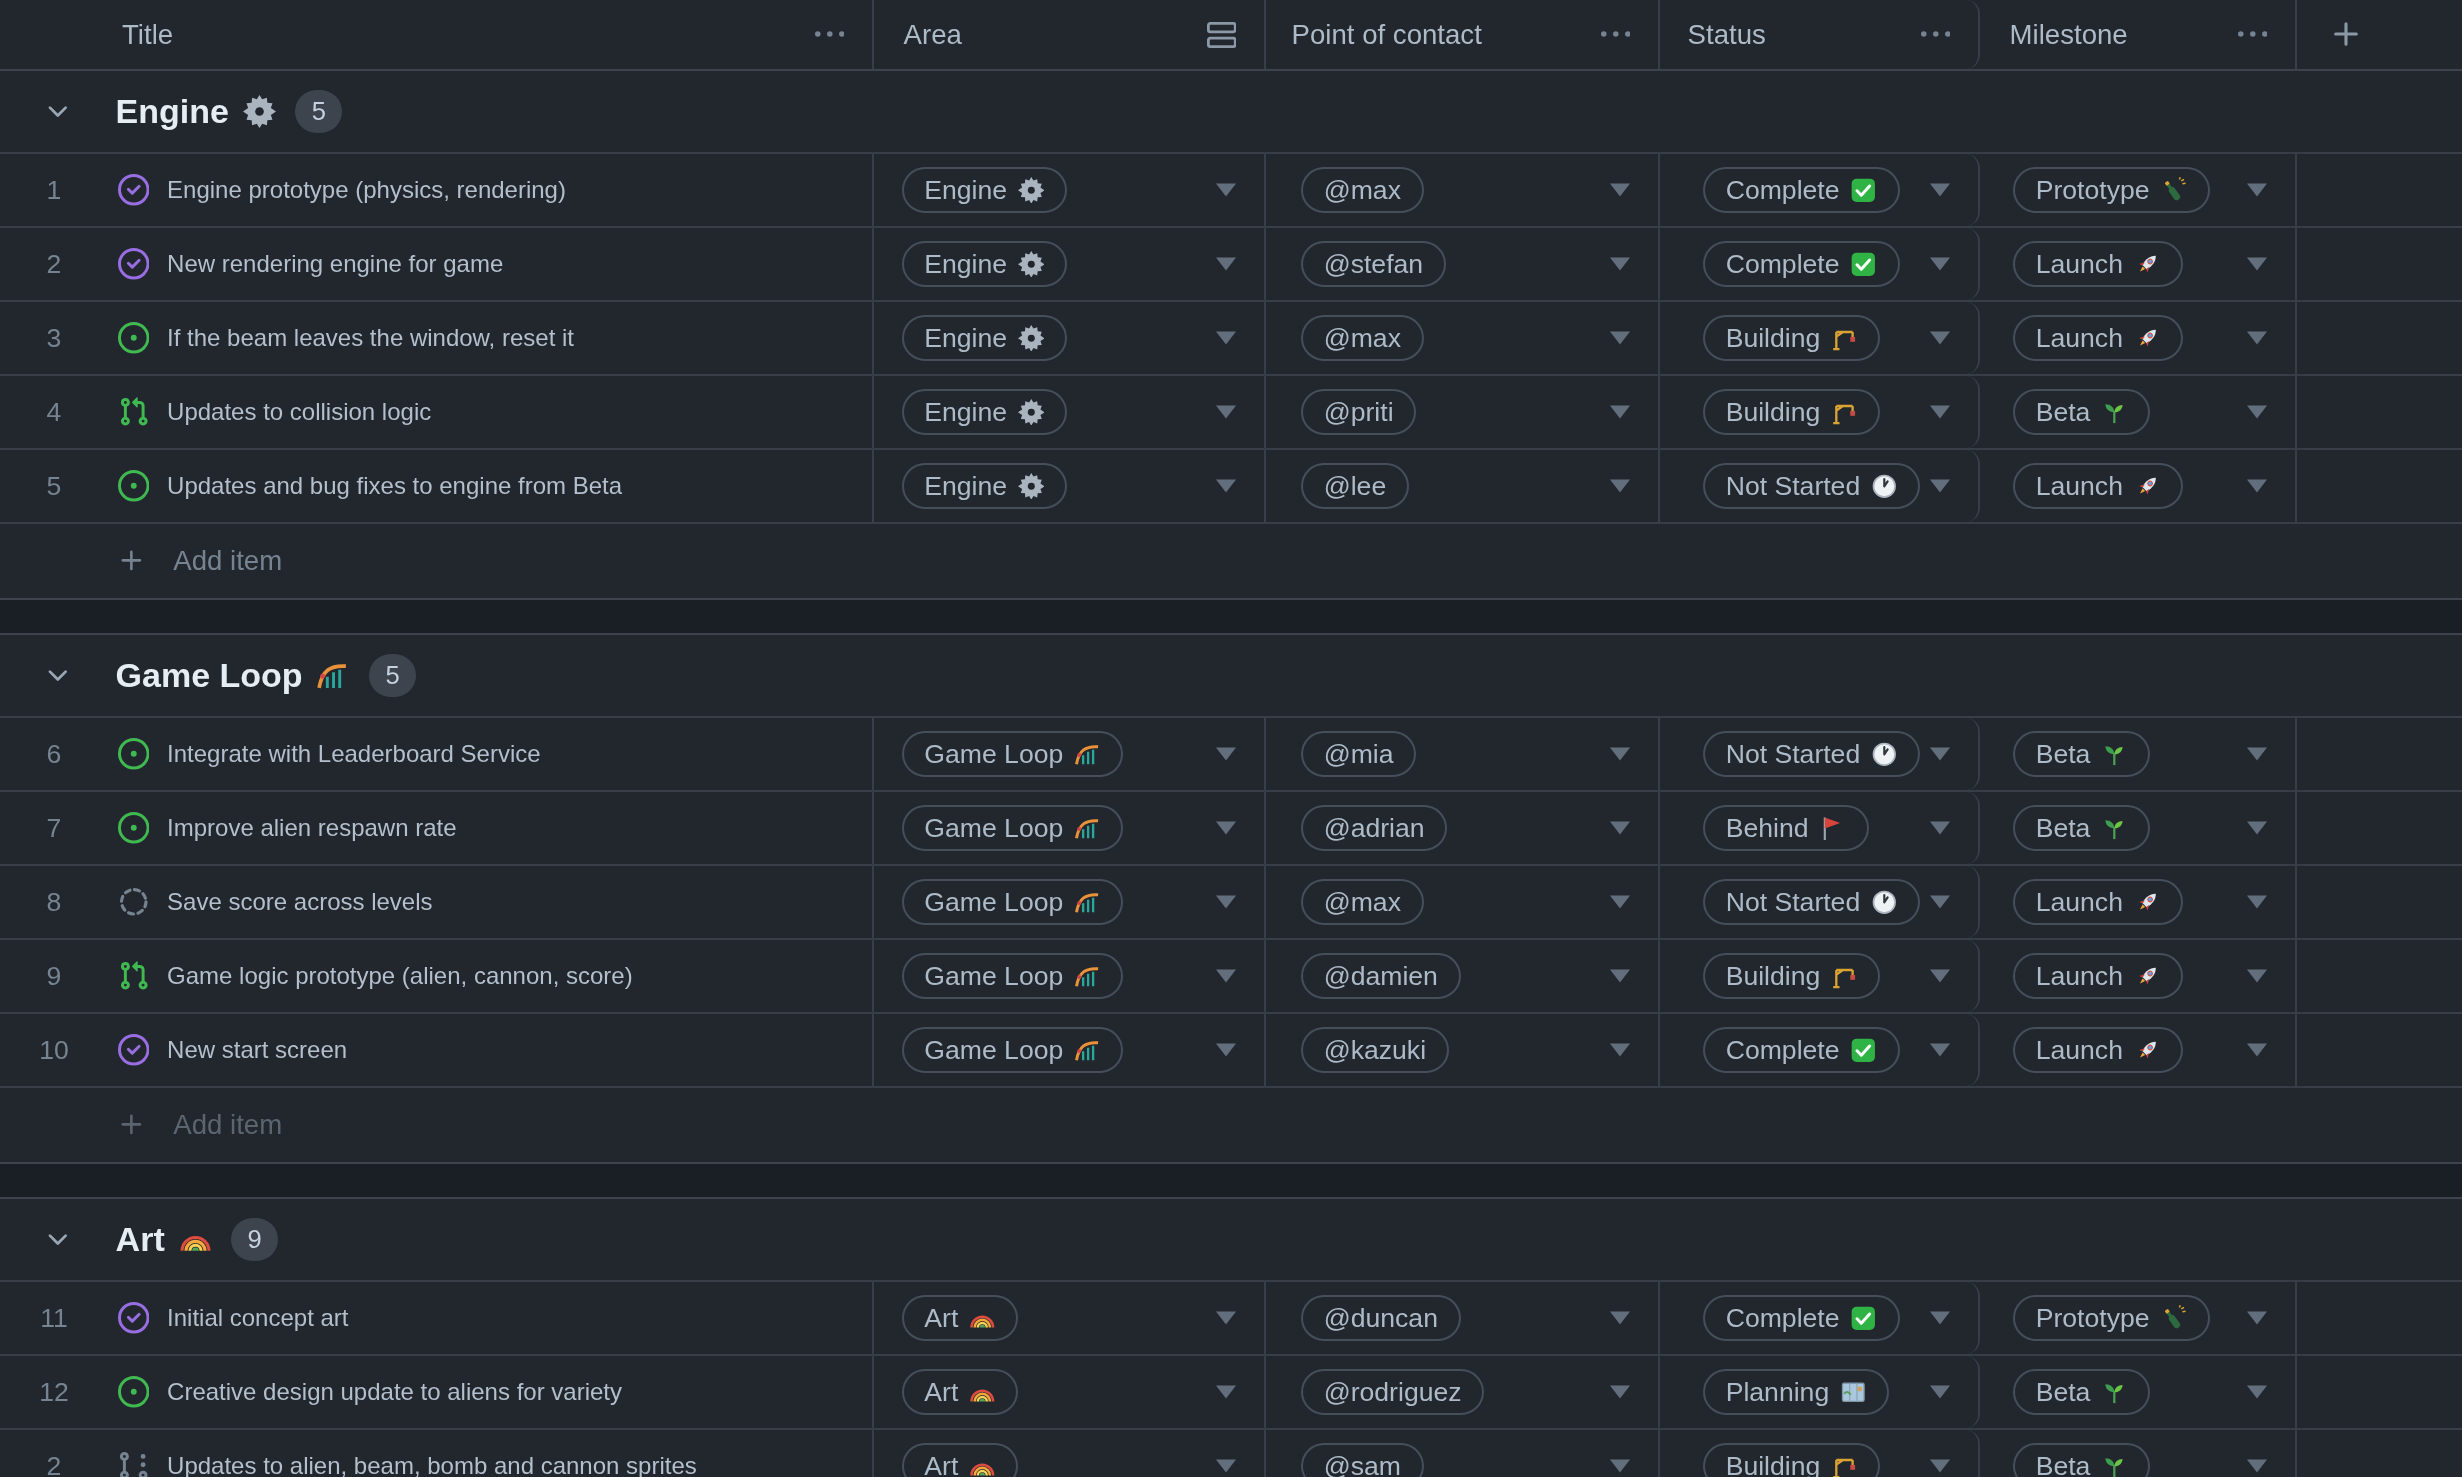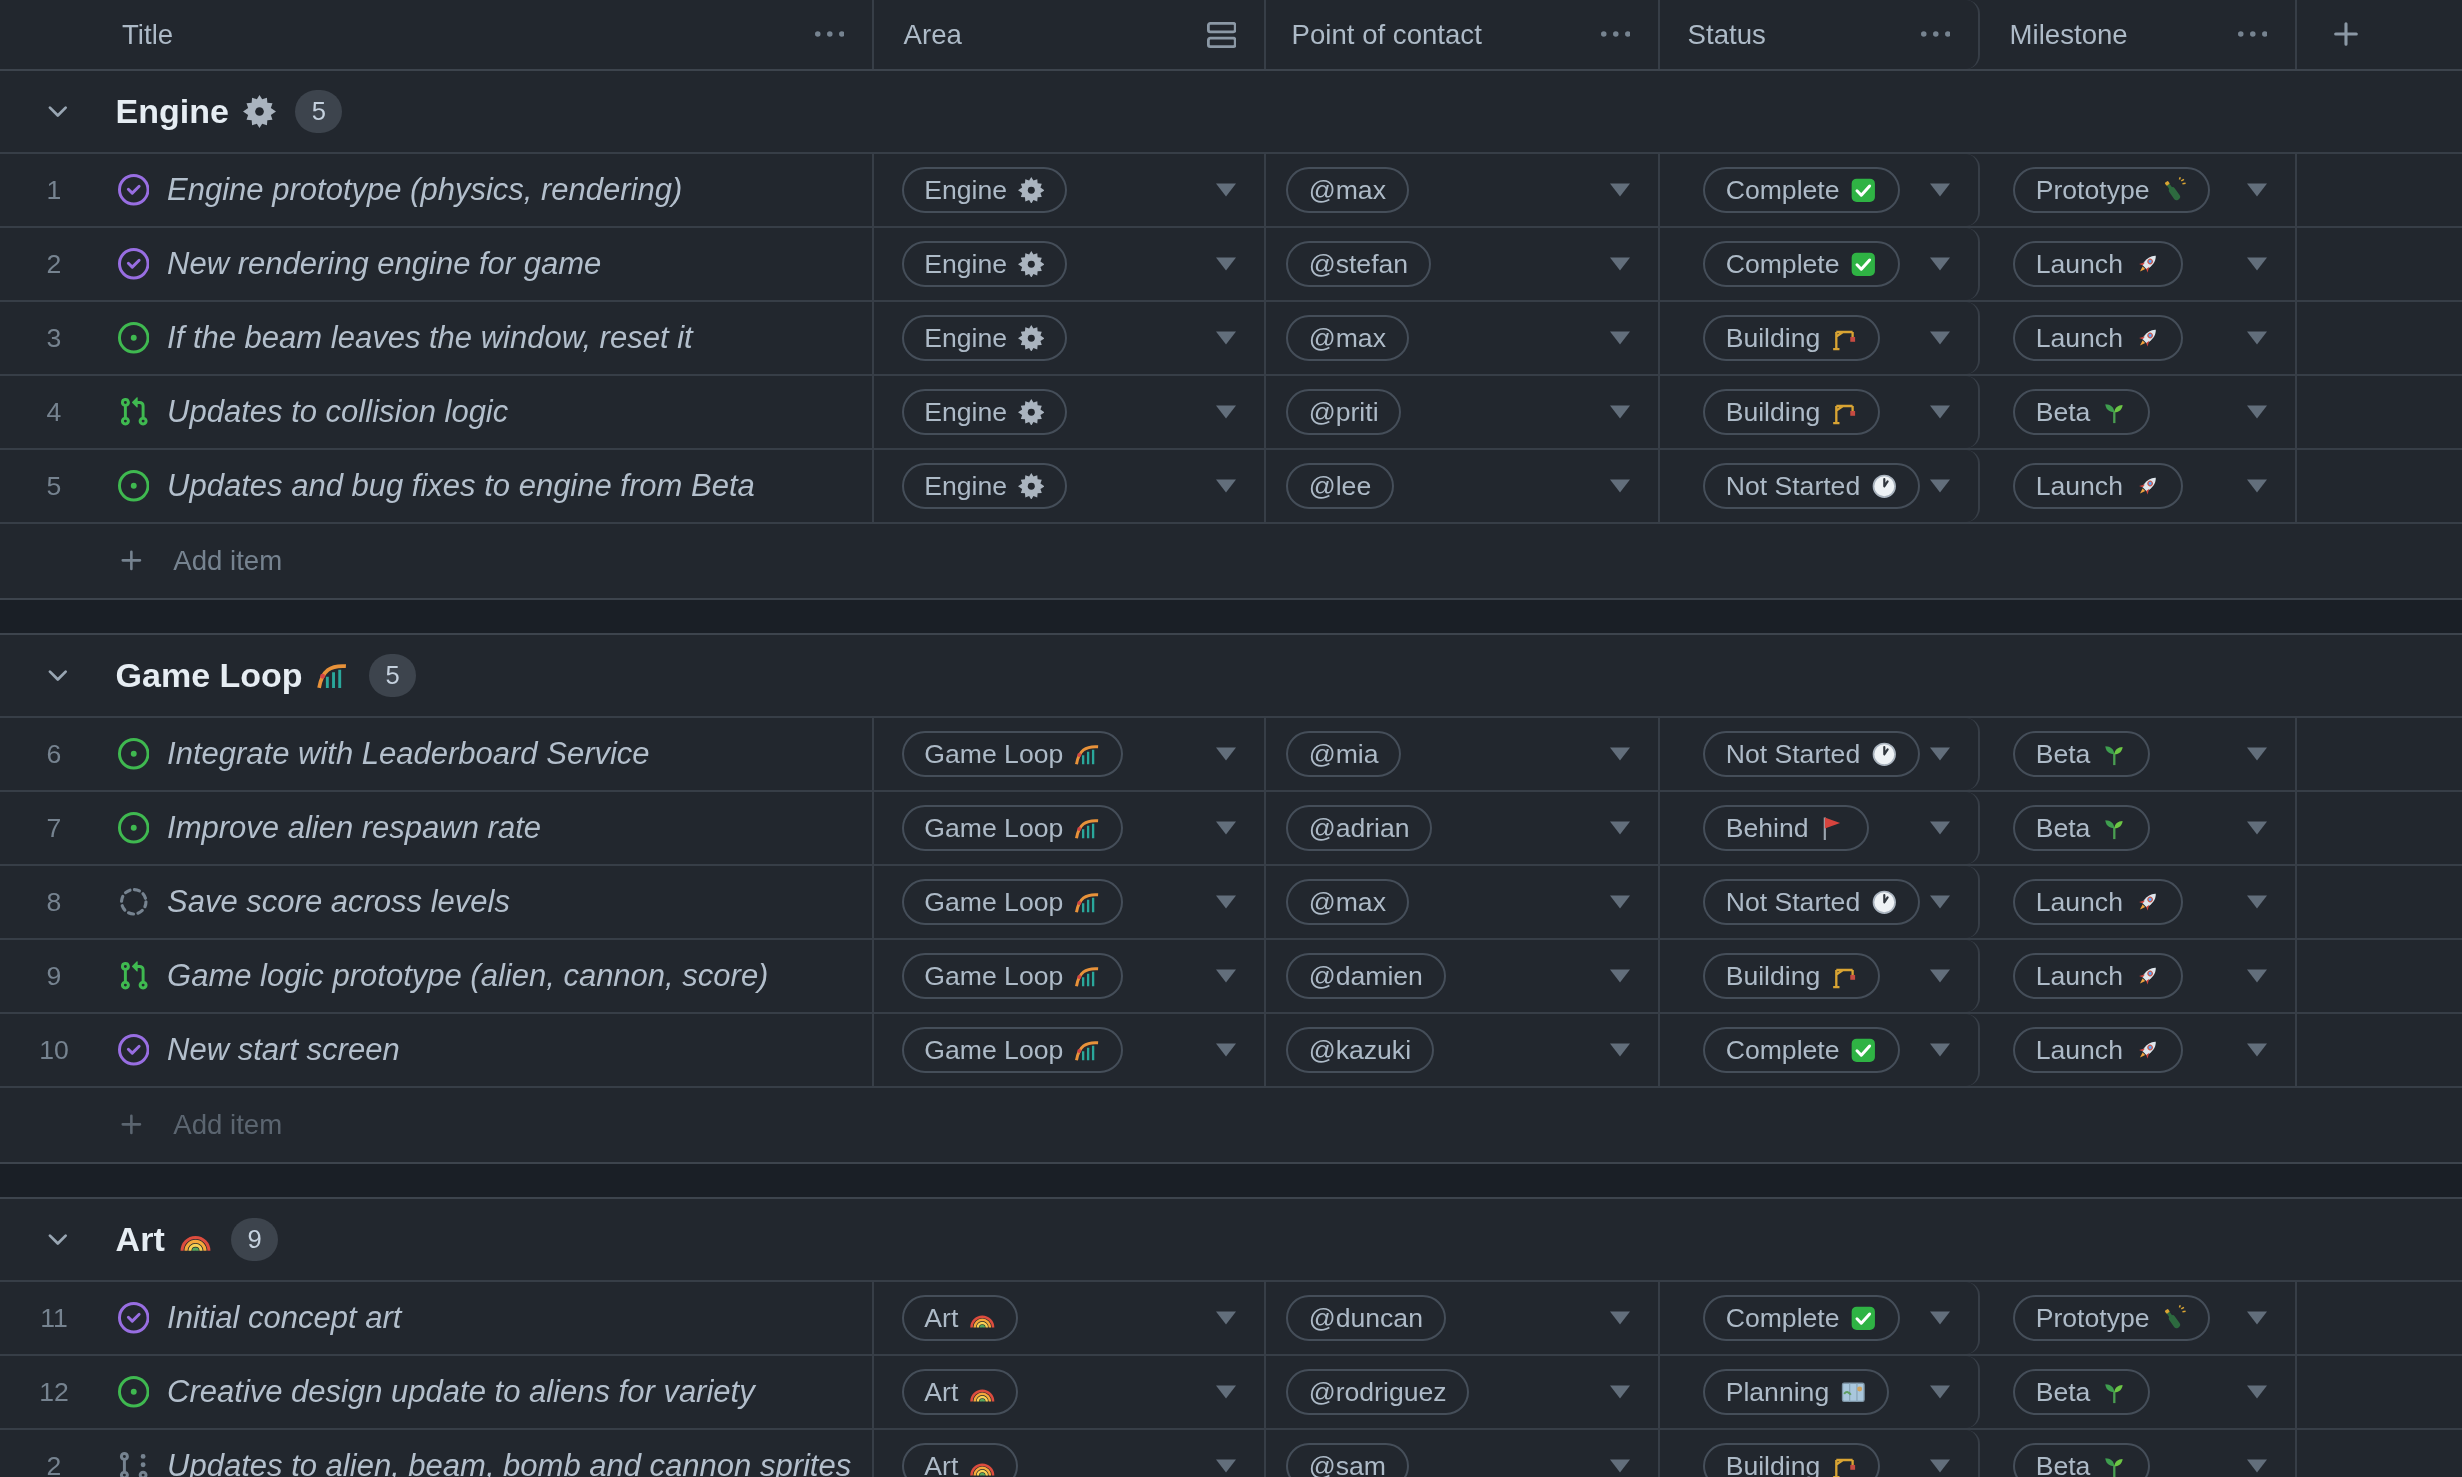--- a/index.html
+++ b/index.html
@@ -82,23 +82,23 @@
   .row{
     display:flex;height:74px;align-items:stretch;
     border-bottom:2px solid var(--border);
     background:var(--bg);
   }
   .cell{position:relative;display:flex;align-items:center;border-right:2px solid var(--border);overflow:hidden;}
   .cell.col-extra{border-right:none;}
   .rownum{width:108px;text-align:center;font-size:26.6px;color:var(--fg-muted);flex:none;}
   .type-icon{width:31.5px;height:31.5px;margin-left:9.9px;flex:none;}
   .type-icon svg{width:31.5px;height:31.5px;display:block;}
-  .row-title{margin-left:17.7px;font-size:31px;color:#b3bfcc;white-space:nowrap;font-style:italic;}
+  .row-title{margin-left:17.7px;font-size:24px;color:#b3bfcc;white-space:nowrap;}
   .cell.col-area{padding-left:27.6px;}
-  .cell.col-poc{padding-left:20px;}
+  .cell.col-poc{padding-left:35px;}
   .cell.col-status{padding-left:43px;}
   .cell.col-milestone{padding-left:33px;}
   .pill{
     display:inline-flex;align-items:center;gap:10.8px;height:46px;padding:0 20.7px;
     border:2px solid var(--pill-border);border-radius:24.6px;
     font-size:26.6px;font-weight:500;color:var(--fg);white-space:nowrap;
     background:transparent;
   }
   .pill .emoji{width:26.6px;height:26.6px;display:inline-block;}
   .pill .emoji svg{width:26.6px;height:26.6px;display:block;}

